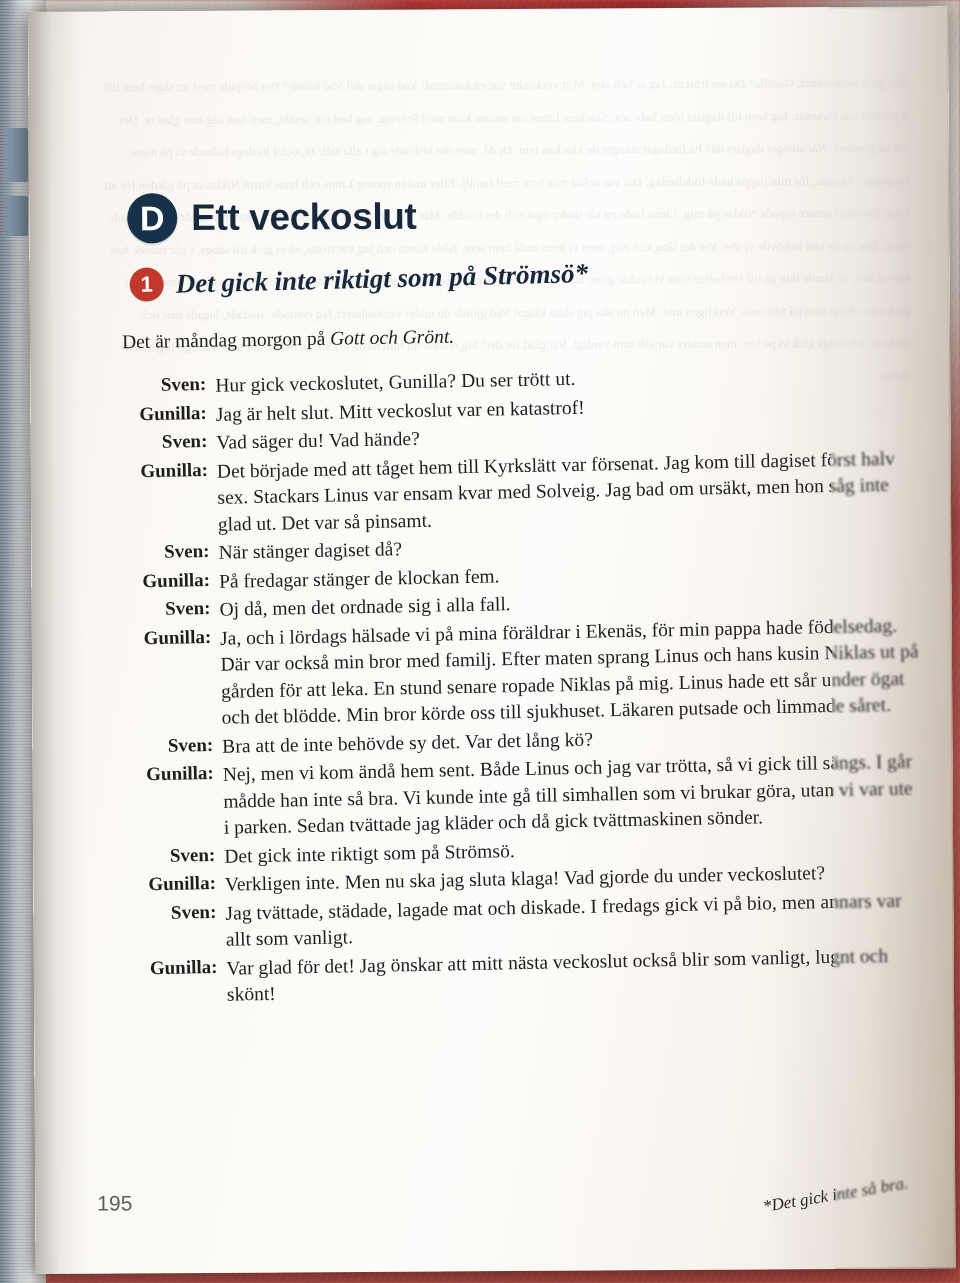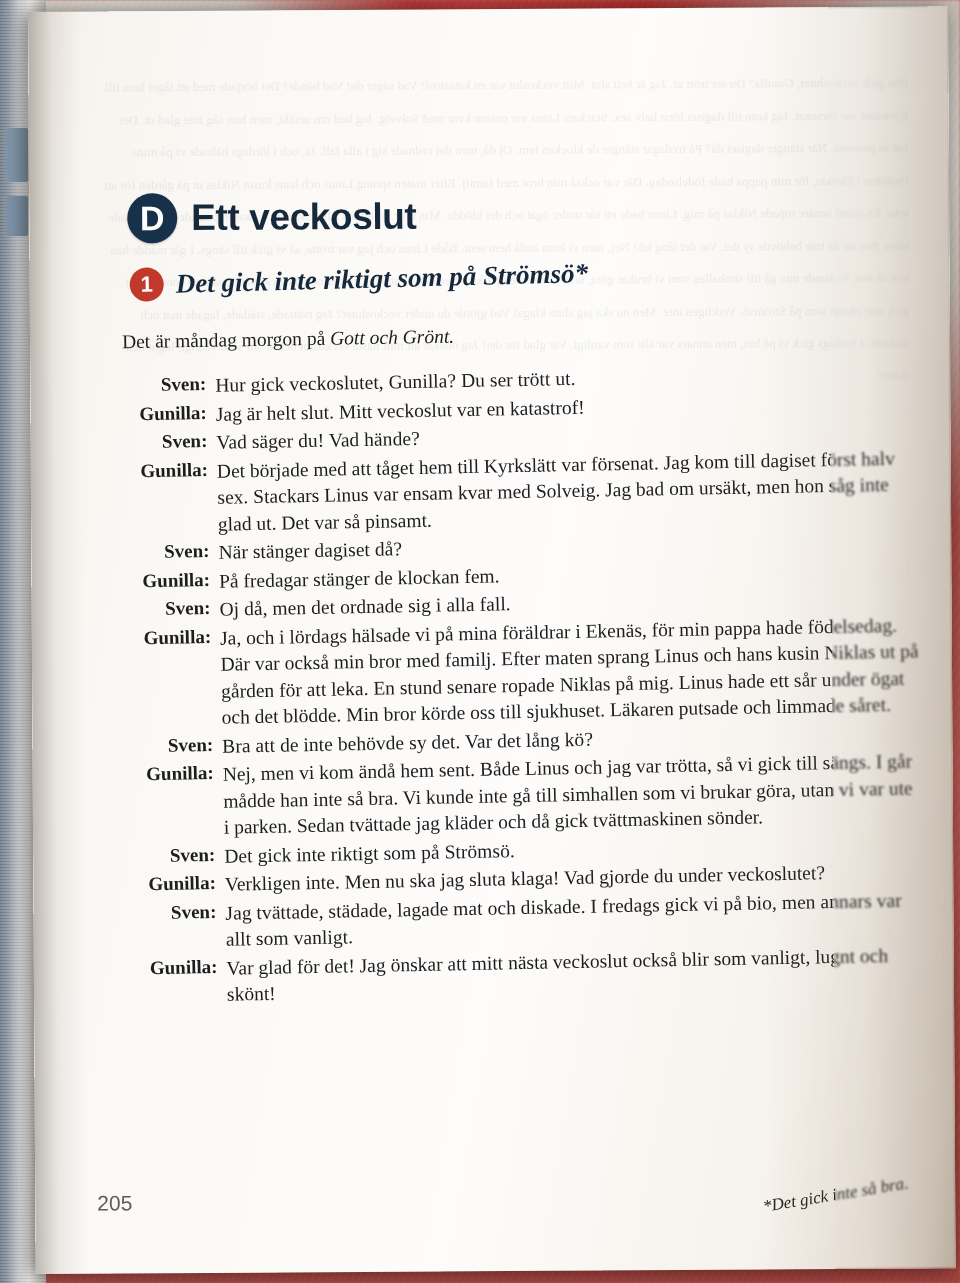--- a/index.html
+++ b/index.html
@@ -315,17 +315,17 @@
           <div class="spk">Sven:</div>
           <div class="txt">Jag tvättade, städade, lagade mat och diskade. I fredags gick vi på bio, men annars var allt som vanligt.</div>
         </div>
         <div class="line">
           <div class="spk">Gunilla:</div>
           <div class="txt">Var glad för det! Jag önskar att mitt nästa veckoslut också blir som vanligt, lugnt och skönt!</div>
         </div>
       </div>
     </div>
 
-    <div class="page-num">205</div>
+    <div class="page-num">195</div>
     <div class="footnote">*Det gick inte så bra.</div>
     <div class="blur-right"></div>
   </div>
 </div>
 
 </body></html>

